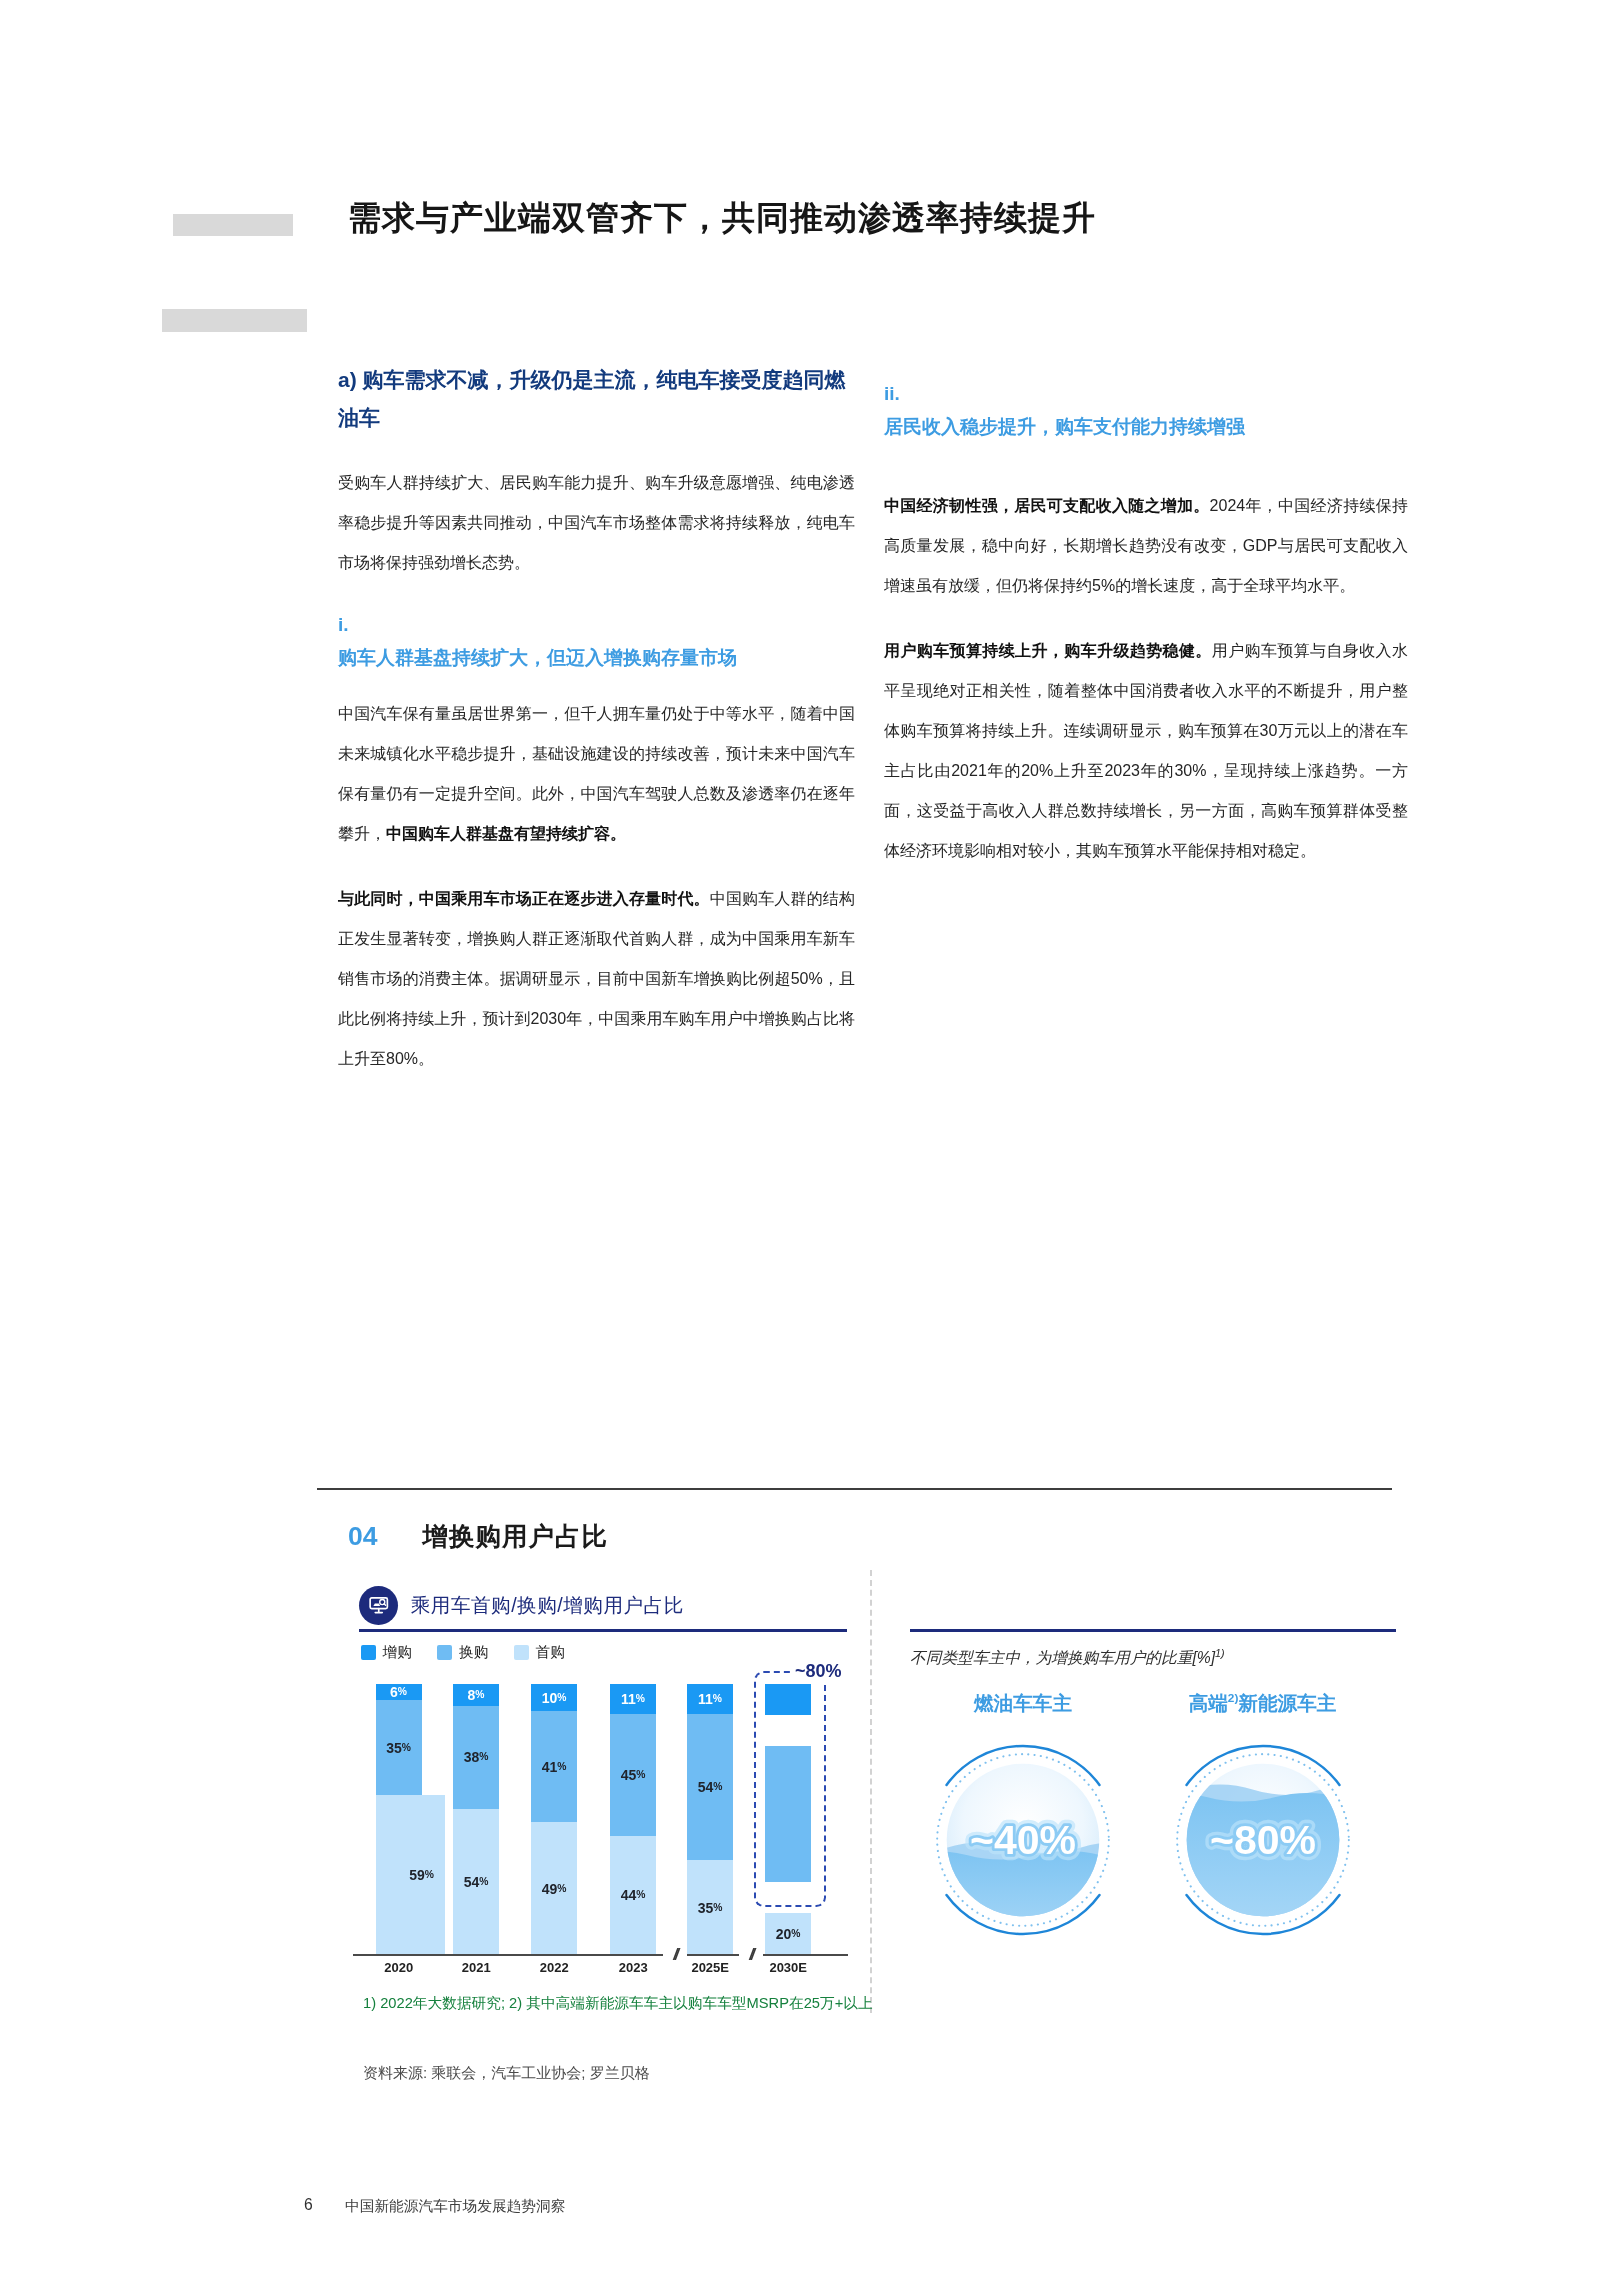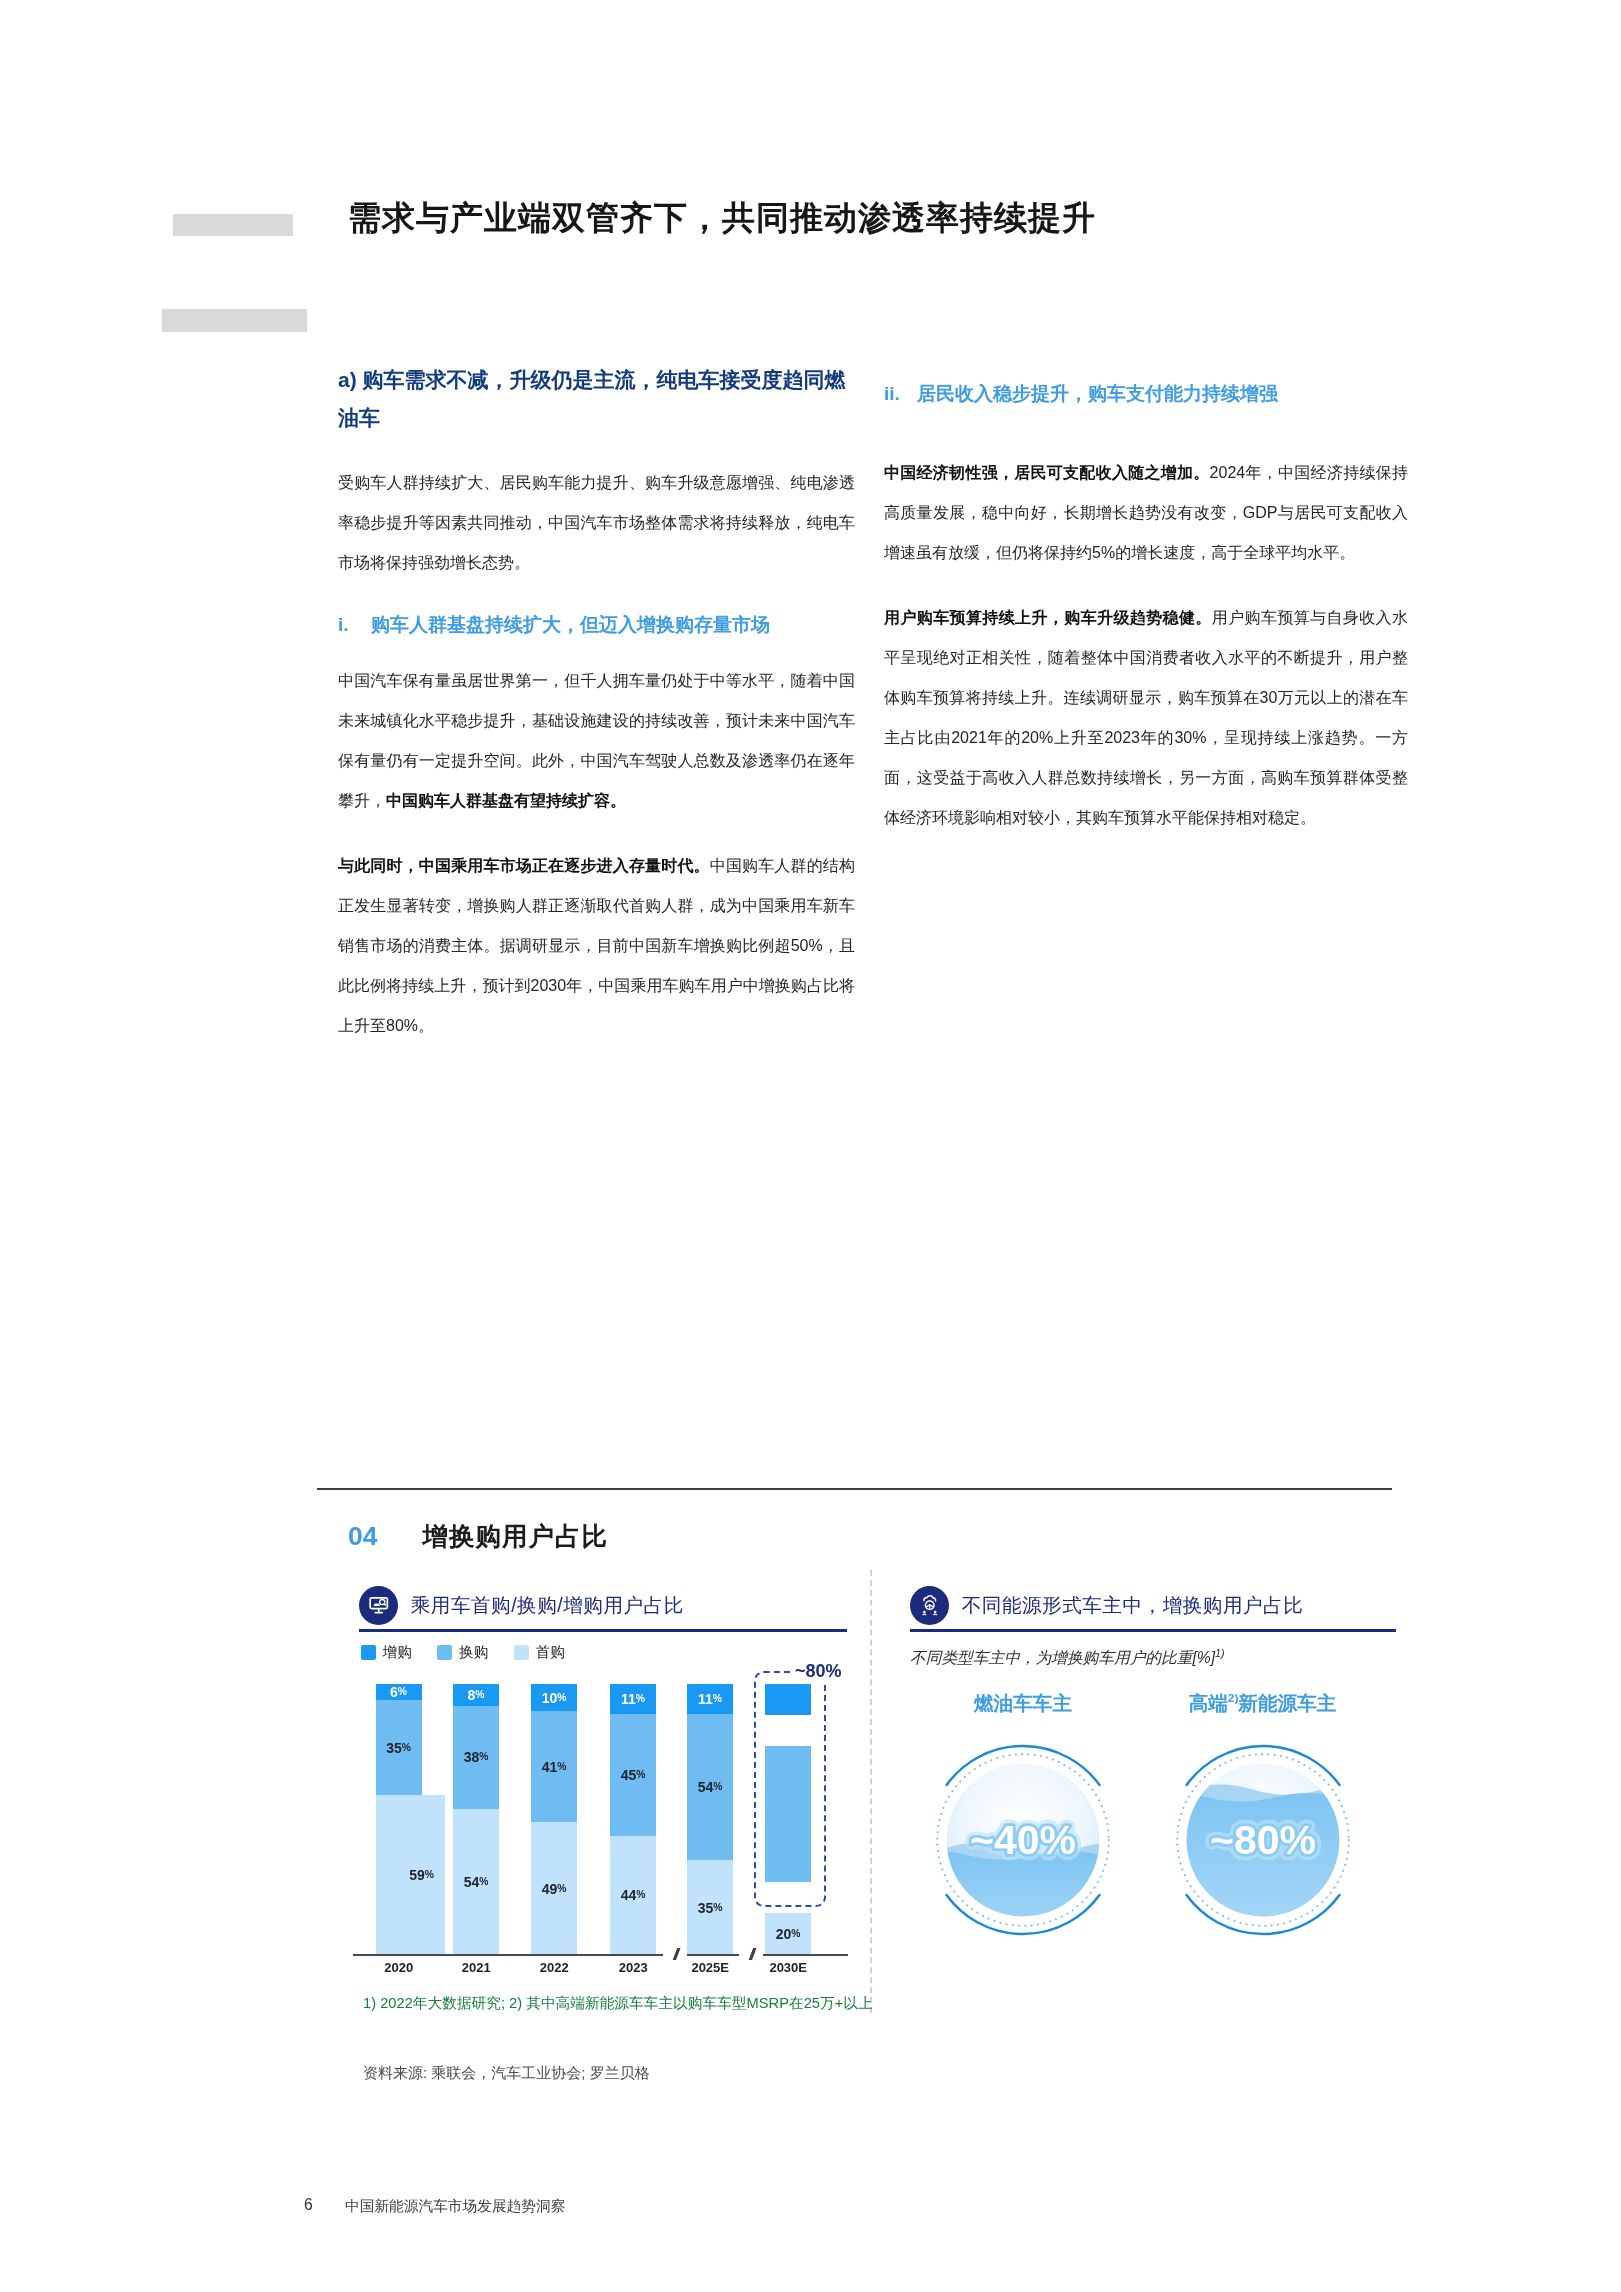--- a/index.html
+++ b/index.html
@@ -10,21 +10,21 @@
   .bar1{left:173px;top:214px;width:120px;height:21.6px;}
   .bar2{left:162px;top:309px;width:145px;height:22.5px;}
 
   .main-title{position:absolute;left:348px;top:196px;margin:0;font-size:33px;font-weight:bold;color:#161616;letter-spacing:1px;}
 
   .col{position:absolute;top:361px;width:517px;}
   .col-left{left:338px;}
   .col-right{left:884px;width:524px;}
 
   .h-navy{font-size:21px;line-height:38px;font-weight:bold;color:#123a7d;margin:0 0 25.5px 0;}
-  .h-sky{display:flex;font-size:19px;line-height:33px;font-weight:bold;color:#3d9ce2;margin:15.7px 0 19.6px 0;}
+  .h-sky{display:flex;font-size:19px;line-height:33px;font-weight:bold;color:#3d9ce2;margin:15.7px 0 19.6px 0;flex-direction:column;}
   .h-sky .num{flex:none;width:33px;}
   .h-sky.mb-lg{margin-bottom:43px;}
 
   .body{font-size:16px;line-height:40px;color:#252525;text-align:justify;margin:0 0 25.5px 0;}
   .body b{color:#111111;}
   .body.first{margin-top:13.7px;}
   .exhibit-ref{color:#1a90ea;font-weight:bold;font-size:16.7px;white-space:nowrap;margin-left:13.7px;cursor:pointer;}
   .exhibit-ref .arrow{font-size:12.7px;margin-right:4.9px;}
 
   .exhibit-rule{position:absolute;left:317px;top:1488px;width:1075px;height:2px;background:#3d3d3d;}
@@ -217,35 +217,20 @@
       </div>
     </div>
   <div class="baseline"></div>
   <span class="axis-break break1">//</span>
   <span class="axis-break break2">//</span>
   <div class="dash-box"></div>
   <div class="callout80">~80%</div>
 
   <div class="divider"></div>
 
-  <div class="panel-head right">
-    <span class="panel-icon">
-      <svg width="23.5" height="23.5" viewBox="0 0 24 24" fill="none">
-        <path d="M6 7 Q6 3.6 9.2 3.6 Q10 1.8 12.2 1.8 Q14.6 1.8 15.2 3.8 Q18 4 18 7" stroke="#ffffff" stroke-width="1.5" stroke-linecap="round"></path>
-        <circle cx="12" cy="11.5" r="4.4" stroke="#ffffff" stroke-width="1.5"></circle>
-        <circle cx="12" cy="11.5" r="1.2" fill="#ffffff"></circle>
-        <path d="M12 12.7 V15.9 M10.9 11.9 L8 13.4 M13.1 11.9 L16 13.4" stroke="#ffffff" stroke-width="1.3"></path>
-        <circle cx="6.5" cy="18.3" r="1.3" fill="#ffffff"></circle>
-          <path d="M4.8 21.5 Q6.5 19.6 8.2 21.5" stroke="#ffffff" stroke-width="1.4"></path>
-        <circle cx="17.5" cy="18.3" r="1.3" fill="#ffffff"></circle>
-          <path d="M15.8 21.5 Q17.5 19.6 19.2 21.5" stroke="#ffffff" stroke-width="1.4"></path>
-      </svg>
-    </span>
-    <span class="panel-title">不同能源形式车主中，增换购用户占比</span>
-  </div>
   <div class="underline ul-right"></div>
   <div class="subtitle"><span>不同类型车主中，为增换购车用户的比重[%]</span><sup>1)</sup></div>
 
   <div class="gauge-label gl-1"><span>燃油车车主</span><sup></sup><span></span></div>
   <div class="gauge-label gl-2"><span>高端</span><sup>2)</sup><span>新能源车主</span></div>
 
   <div class="gauge-svg gs-1"><svg width="206" height="206" viewBox="-8 -8 216 216">
     <defs>
       <radialGradient id="bg0" cx="50%" cy="40%" r="68%">
         <stop offset="0%" stop-color="#ffffff"></stop>

